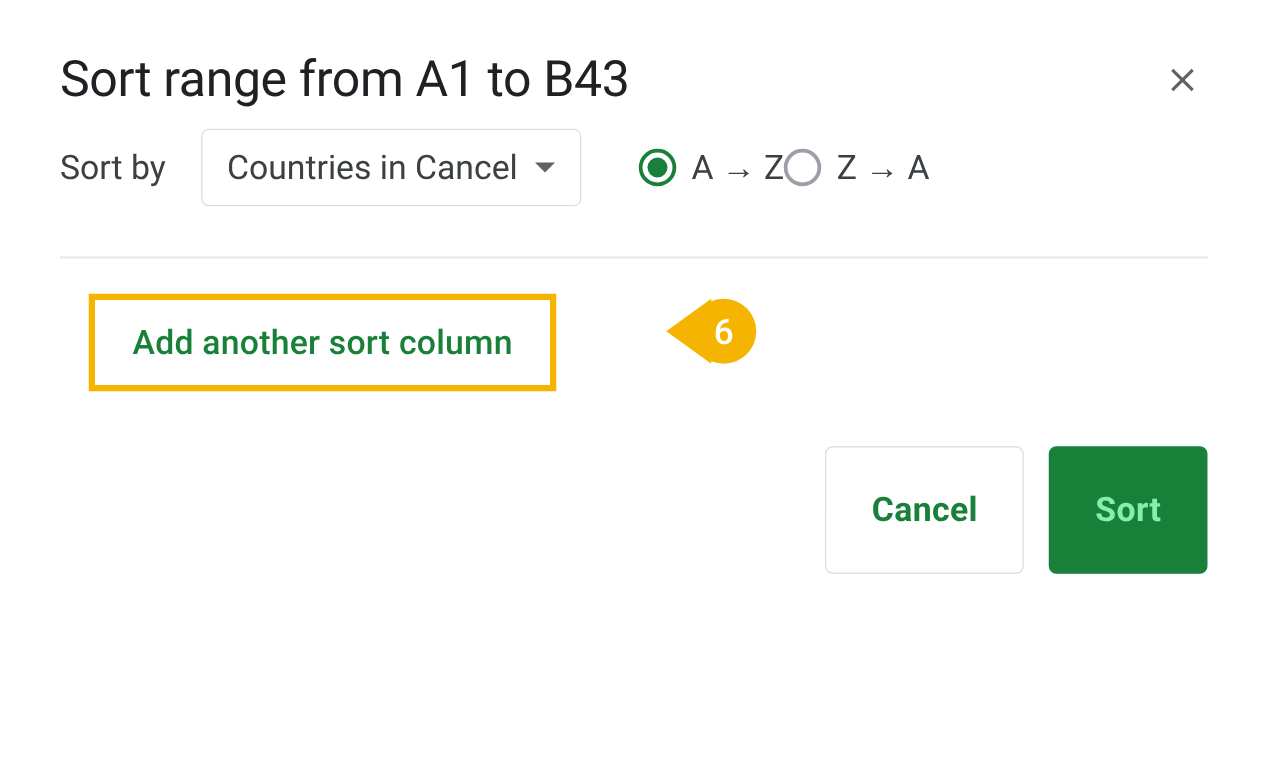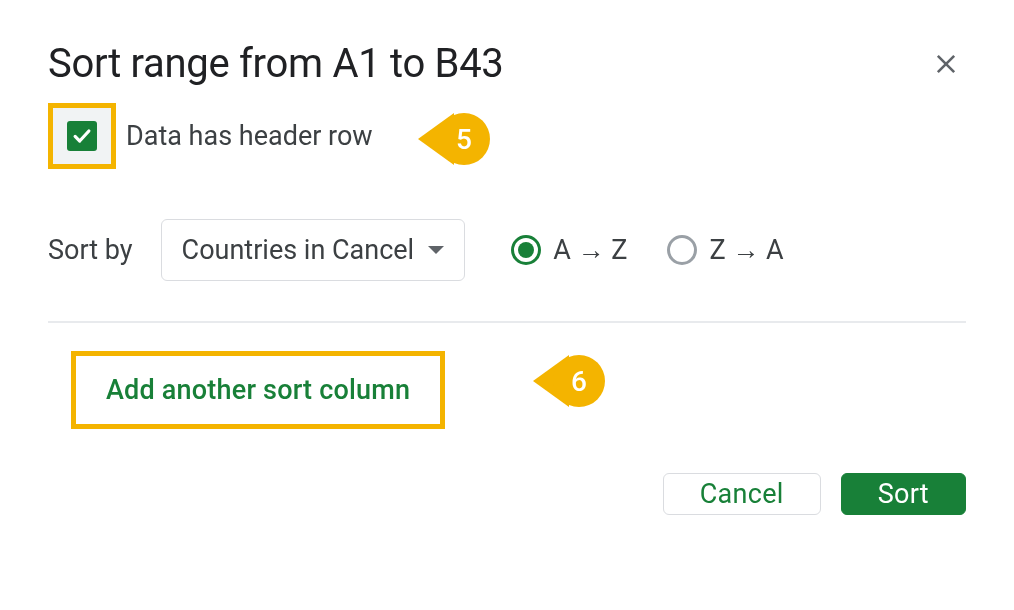--- a/index.html
+++ b/index.html
@@ -128,21 +128,20 @@
     .dropdown-caret {
       width: 0;
       height: 0;
       border-left: 8px solid transparent;
       border-right: 8px solid transparent;
       border-top: 8px solid #5f6368;
     }
     .radio-group {
       display: flex;
       align-items: center;
-      gap: 40px;
       margin-left: 18px;
     }
     .radio-option {
       display: flex;
       align-items: center;
       gap: 12px;
       cursor: pointer;
     }
     .radio {
       width: 30px;
@@ -188,69 +187,53 @@
       font-weight: 500;
       cursor: pointer;
       letter-spacing: 0.2px;
     }
     .footer {
       display: flex;
       justify-content: flex-end;
       gap: 20px;
     }
     .btn {
-      padding: 4px 36px;
+      padding: 34px 36px;
       border-radius: 6px;
       font-size: 27px;
-      font-weight: 400;
+      font-weight: 700;
       cursor: pointer;
       letter-spacing: 0.3px;
     }
     .btn-cancel {
       background: #fff;
       border: 1px solid #dadce0;
       color: #188038;
     }
     .btn-sort {
       background: #188038;
       border: 1px solid #188038;
-      color: #ffffff;
+      color: #86efac;
     }
   </style>
 </head>
 <body>
 
 <div class="dialog">
 
   <div class="header">
     <h1 class="title">Sort range from A1 to B43</h1>
     <div class="close-btn">
       <svg viewBox="0 0 24 24" fill="none" stroke="currentColor" stroke-width="2.2">
         <line x1="5" y1="5" x2="19" y2="19"></line>
         <line x1="19" y1="5" x2="5" y2="19"></line>
       </svg>
     </div>
   </div>
 
-  <div class="checkbox-row">
-    <div class="checkbox-highlight">
-      <div class="checkbox">
-        <svg viewBox="0 0 24 24" fill="none" stroke="#fff" stroke-width="3.5" stroke-linecap="round" stroke-linejoin="round">
-          <polyline points="4.5 12.5 9.5 17.5 19.5 6.5"></polyline>
-        </svg>
-      </div>
-    </div>
-    <span class="checkbox-label">Data has header row</span>
-    <div class="callout callout-5">
-      <div class="callout-shape">
-        <div class="callout-tail"></div>
-        <div class="callout-circle">5</div>
-      </div>
-    </div>
-  </div>
 
   <div class="sort-row">
     <span class="sort-label">Sort by</span>
     <div class="dropdown">
       <span>Countries in Cancel</span>
       <span class="dropdown-caret"></span>
     </div>
     <div class="radio-group">
       <div class="radio-option">
         <div class="radio checked"></div>

